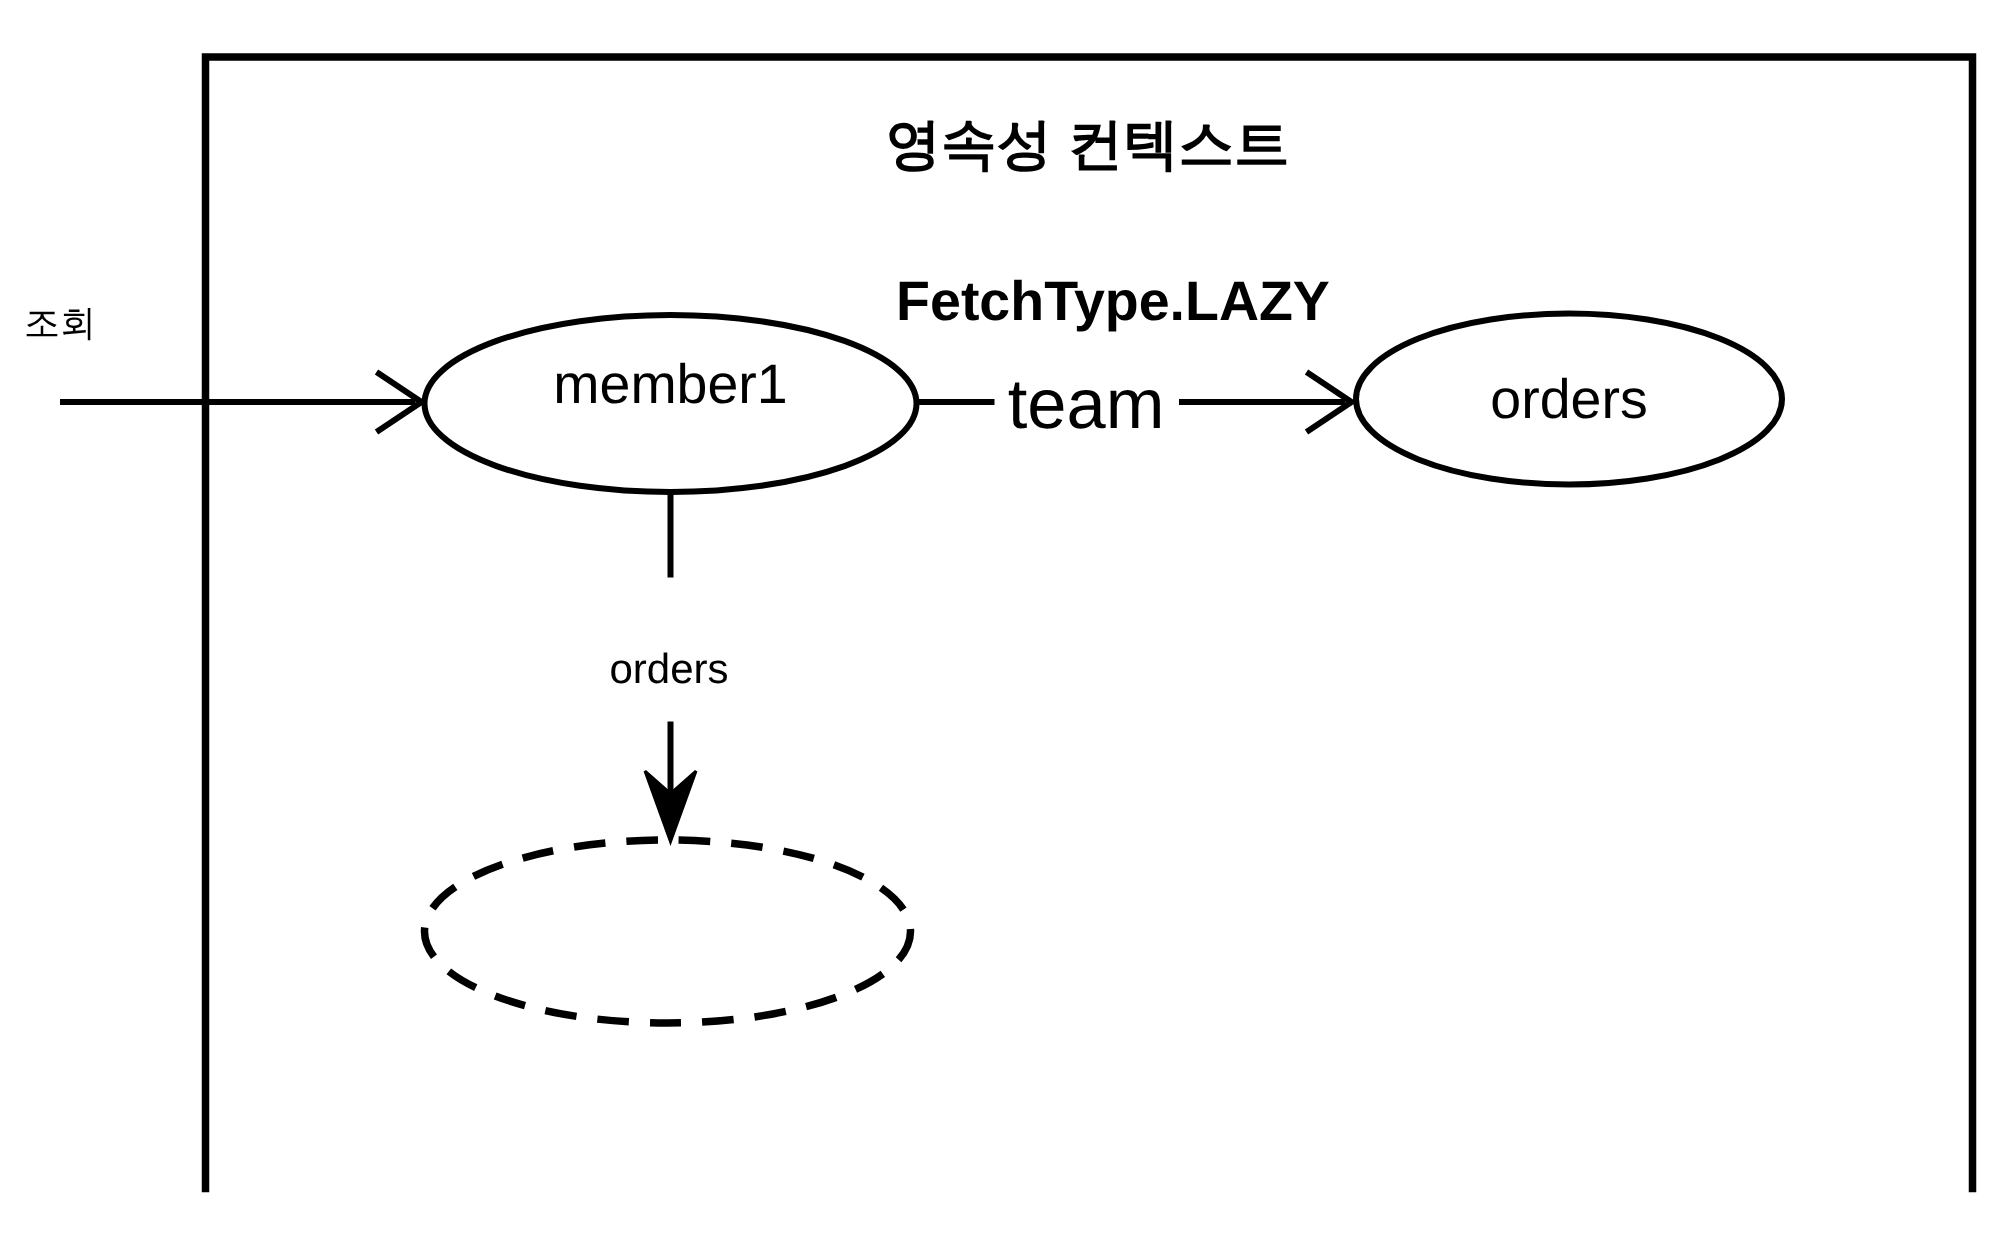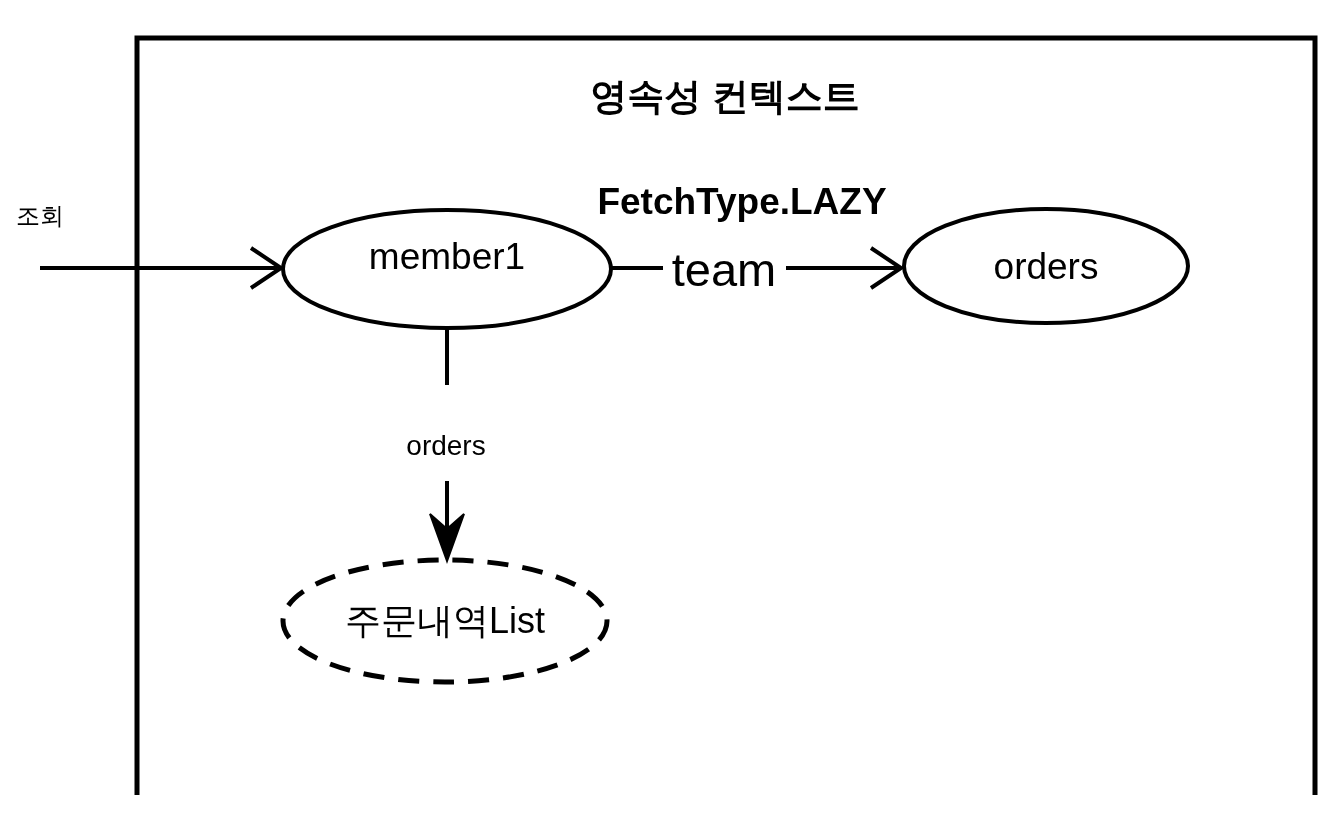--- a/index.html
+++ b/index.html
@@ -109,15 +109,14 @@
 
   <div class="label team-node-label">orders</div>
 
   <div class="label eager-label">FetchType.LAZY</div>
 
   <div class="label team-edge-label">team</div>
 
 
   <div class="label orders-label">orders</div>
 
-  <div class="label orders-list-label">주문내역List</div>
 
 </div>
 
 </body></html>

